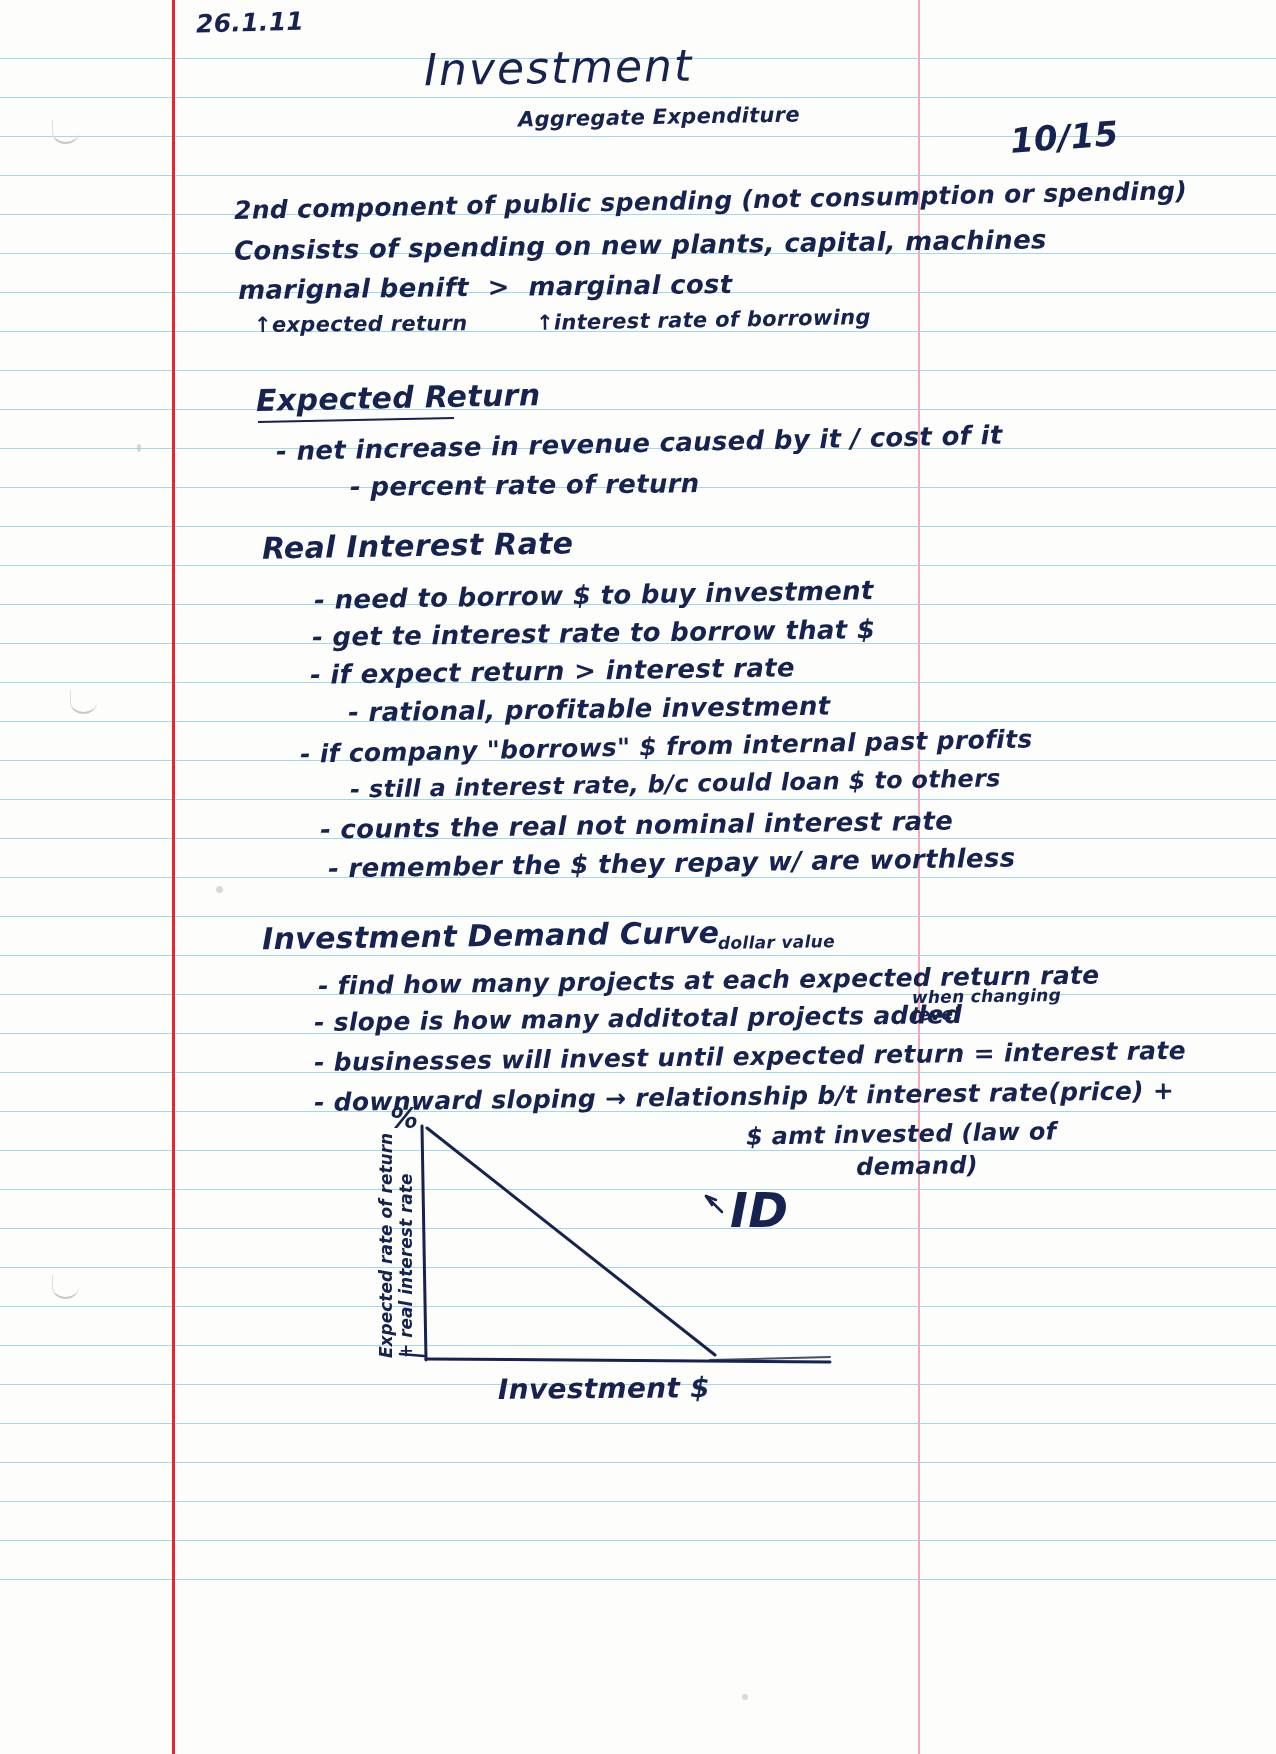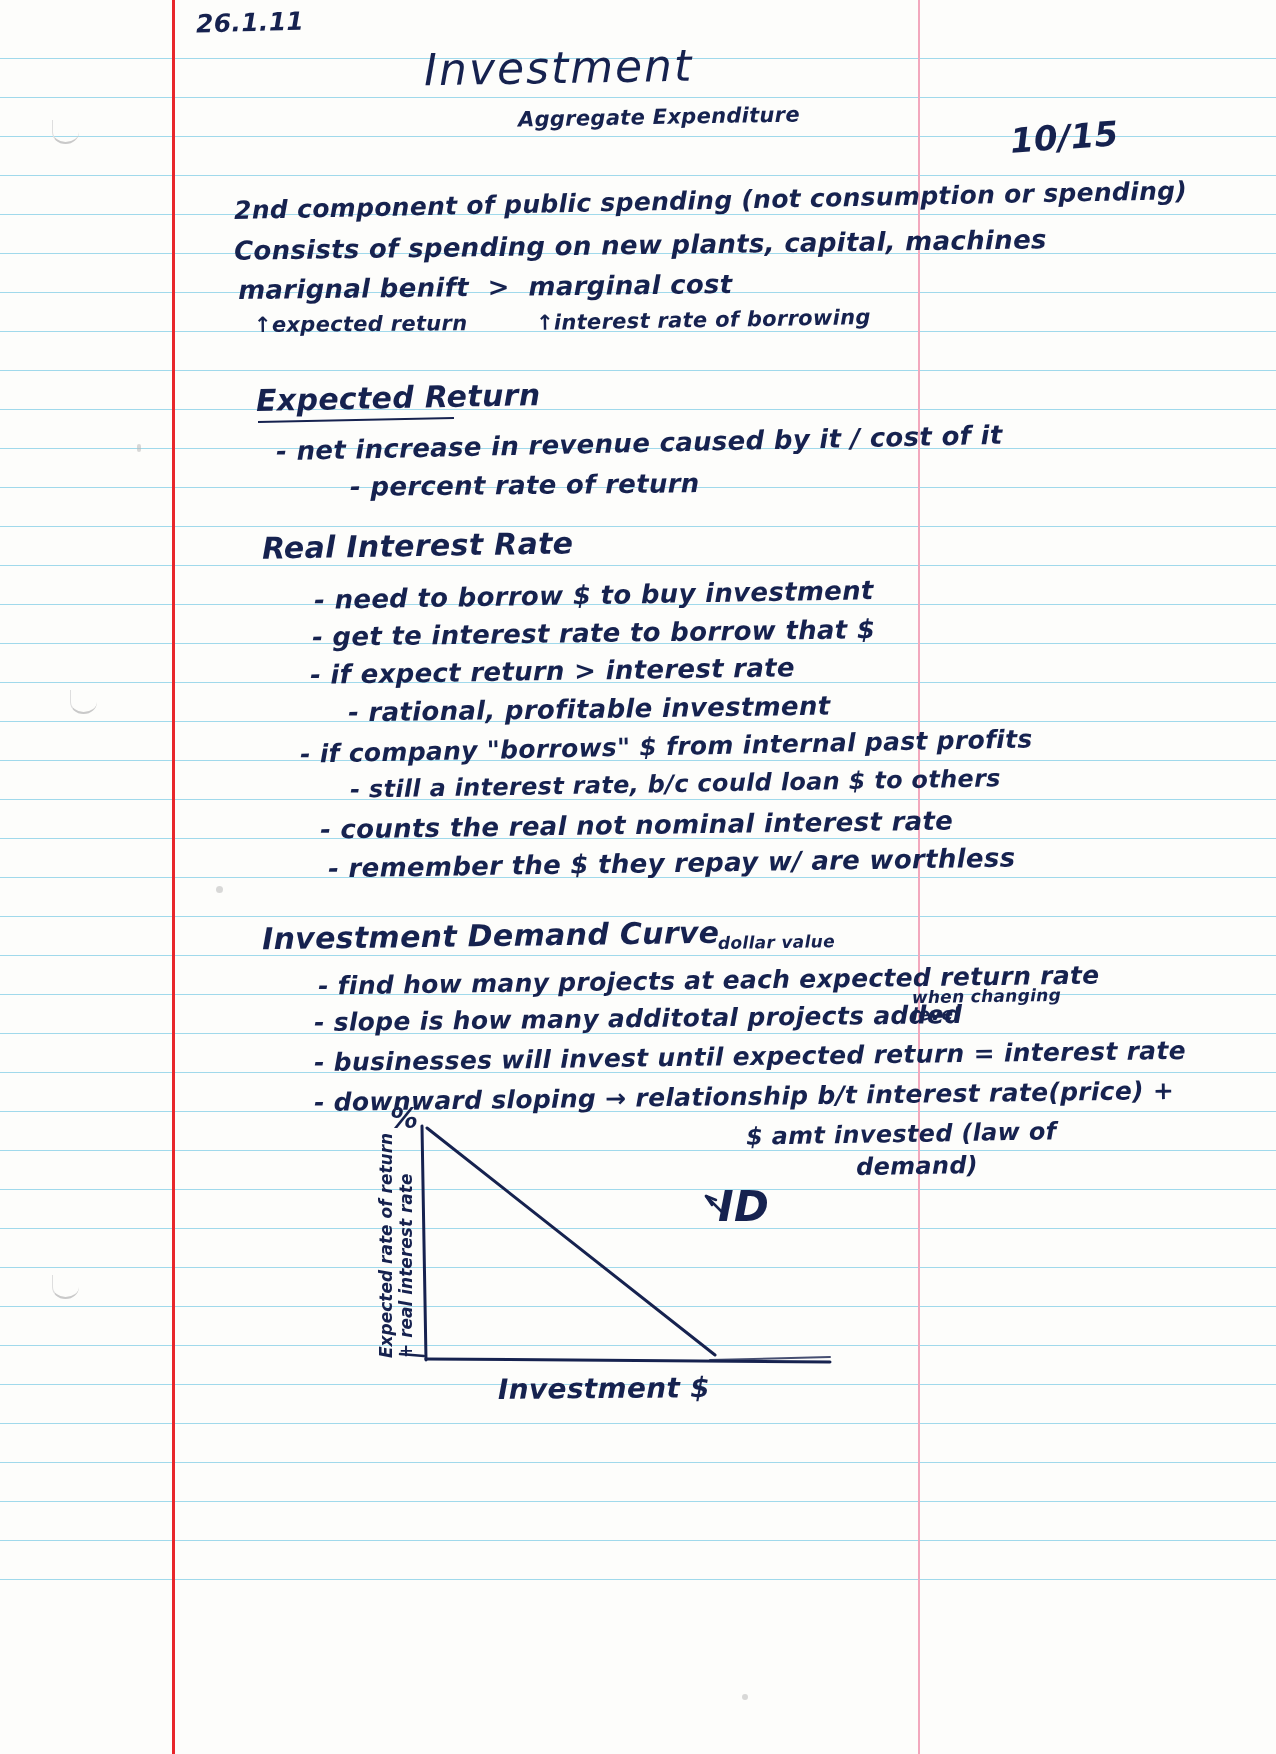--- a/index.html
+++ b/index.html
@@ -223,18 +223,18 @@
 
       <path d="M 392 102 L 376 86" stroke="#16224f" stroke-width="2.5" fill="none" stroke-linecap="round"></path>
       <path d="M 376 86 L 382 95 M 376 86 L 386 90" stroke="#16224f" stroke-width="2.5" fill="none" stroke-linecap="round"></path>
     </svg>
 
     <div class="ink" style="left:60px; top:-8px; font-size:28px; font-style:italic; font-weight:600;">%</div>
 
     <div class="v-label" style="left:46px; top:248px;"><span style="white-space:pre-line; line-height:20px;">Expected rate of return
 + real interest rate</span></div>
 
-    <div class="ink" style="left:388px; top:72px; font-size:42px; font-style:italic; font-weight:600;">ID</div>
+    <div class="ink" style="left:400px; top:72px; font-size:48px; font-style:italic; font-weight:600;">ID</div>
 
     <div class="ink" style="left:168px; top:262px; font-size:28px; font-style:italic; font-weight:600; transform:rotate(-0.5deg);">Investment $</div>
   </div>
 
 </div>
 
 </body></html>

